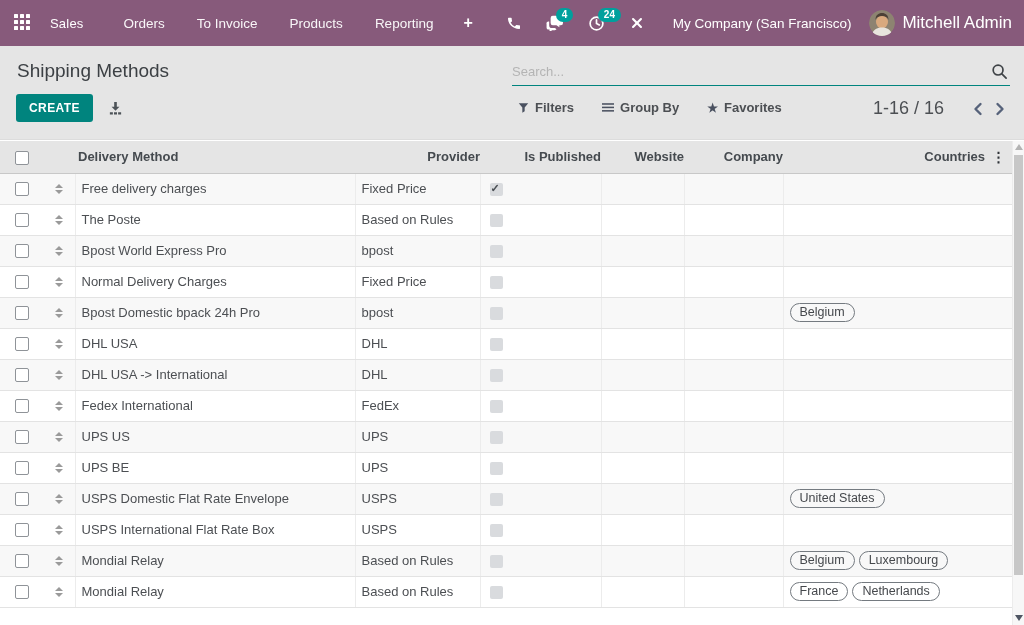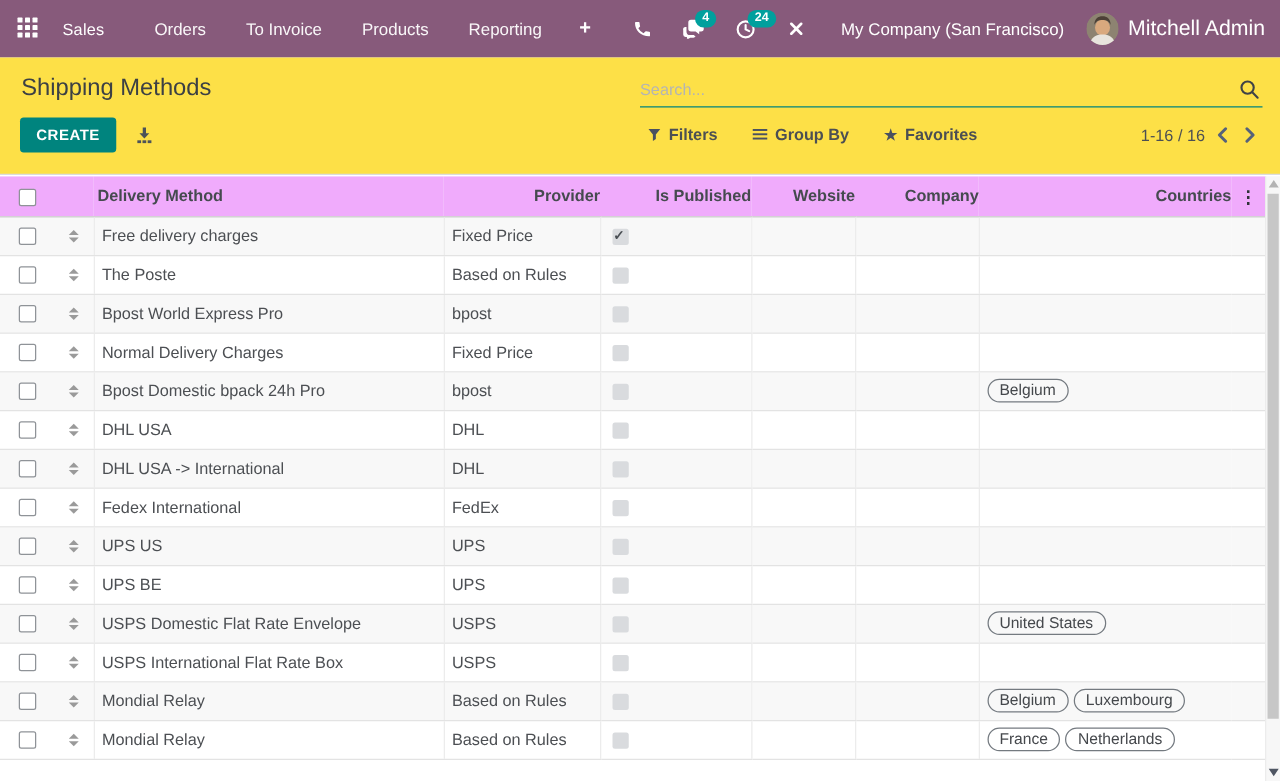--- a/index.html
+++ b/index.html
@@ -21,49 +21,49 @@
   .nav-ico { position:relative; padding:8px 12px; cursor:pointer; display:flex; align-items:center; }
   .nav-ico svg { display:block; }
   .nav-badge { position:absolute; top:1px; left:22px; background:var(--badge); color:#fff;
     font-size:10px; font-weight:bold; border-radius:9px; padding:2px 6px; line-height:1; }
   .company { font-size:13.5px; margin:0 18px 0 16px; cursor:pointer; white-space:nowrap; }
   .user-menu { display:flex; align-items:center; cursor:pointer; }
   .avatar { width:26px; height:26px; border-radius:50%; overflow:hidden; margin-right:7px; flex:none; }
   .user-name { font-size:17px; white-space:nowrap; }
 
   
-  .control-panel { position:relative; height:94px; background:#fde047; border-bottom:1px solid #dcdcdc; }
+  .control-panel { position:relative; height:94px; background:#e5e5e5; border-bottom:1px solid #dcdcdc; }
   .cp-title { position:absolute; left:17px; top:14px; font-size:19px; color:#3c4044; }
   .searchbox { position:absolute; left:512px; right:14px; top:12px; height:28px;
     border-bottom:1px solid var(--accent); display:flex; align-items:center; }
   .searchbox input { flex:1; border:none; outline:none; font-size:13px; color:#333;
     font-family:"Liberation Sans", sans-serif; background:transparent; }
   .searchbox input::placeholder { color:#b4b4b4; }
   .search-btn { cursor:pointer; display:flex; padding:2px; }
   .cp-buttons { position:absolute; left:16px; top:48px; display:flex; align-items:center; }
   .btn-create { background:var(--accent); color:#fff; border:none; font-size:12px; font-weight:bold;
     letter-spacing:.4px; padding:7px 13px; border-radius:3px; cursor:pointer;
     font-family:"Liberation Sans", sans-serif; }
   .btn-download { margin-left:15px; cursor:pointer; display:flex; }
   .search-tools { position:absolute; left:518px; top:54px; display:flex; gap:28px;text-align:center; }
   .tool { display:flex; align-items:center; gap:6px; font-size:13px; font-weight:bold;
     color:#4c4f53; cursor:pointer; }
   .tool .star { font-size:12px; color:#4a5160; }
   .pager { position:absolute; right:12px; top:52px; display:flex; align-items:center; }
-  .pager-range { font-size:13px; color:#4c4f53; margin-right:2px; cursor:pointer; }
+  .pager-range { font-size:18px; color:#4c4f53; margin-right:22px; cursor:pointer; }
   .pager-btn { cursor:pointer; display:flex; padding:3px 6px; }
 
   
   .list-wrap { position:absolute; top:141px; left:0; width:1012px; bottom:0; overflow:hidden; }
   table { border-collapse:collapse; table-layout:fixed; width:1012px; }
   col.c-check{width:44px} col.c-handle{width:31px} col.c-name{width:280px}
   col.c-provider{width:125px} col.c-pub{width:121px} col.c-web{width:83px}
   col.c-comp{width:99px} col.c-countries{width:202px} col.c-opt{width:27px}
   thead th { height:32px; text-align:left; font-size:13px; font-weight:bold; color:#454a4f;
-    border-bottom:1px solid #c8c8c8; background:#f0abfc; vertical-align:middle; cursor:pointer; }
+    border-bottom:1px solid #c8c8c8; background:#e5e5e5; vertical-align:middle; cursor:pointer; }
   tbody td { height:31px; font-size:13px; color:#4c4f53; vertical-align:middle;
     border-bottom:1px solid #e3e3e3; white-space:nowrap; overflow:hidden; }
   tbody tr:nth-child(odd) { background:var(--stripe); }
   td.b, th.pl3 { padding-left:3px; }
   td.bl { border-left:1px solid #ececec; padding-left:6px; }
   th.pl6 { padding-left:6px;text-align:right; }
   td.pub { padding-left:9px; }
   .cb { width:14px; height:14px; border:1px solid #8f9398; border-radius:2px; background:#fff;
     display:inline-block; vertical-align:middle; cursor:pointer; }
   td.checkcol, th.checkcol { padding-left:15px; }

